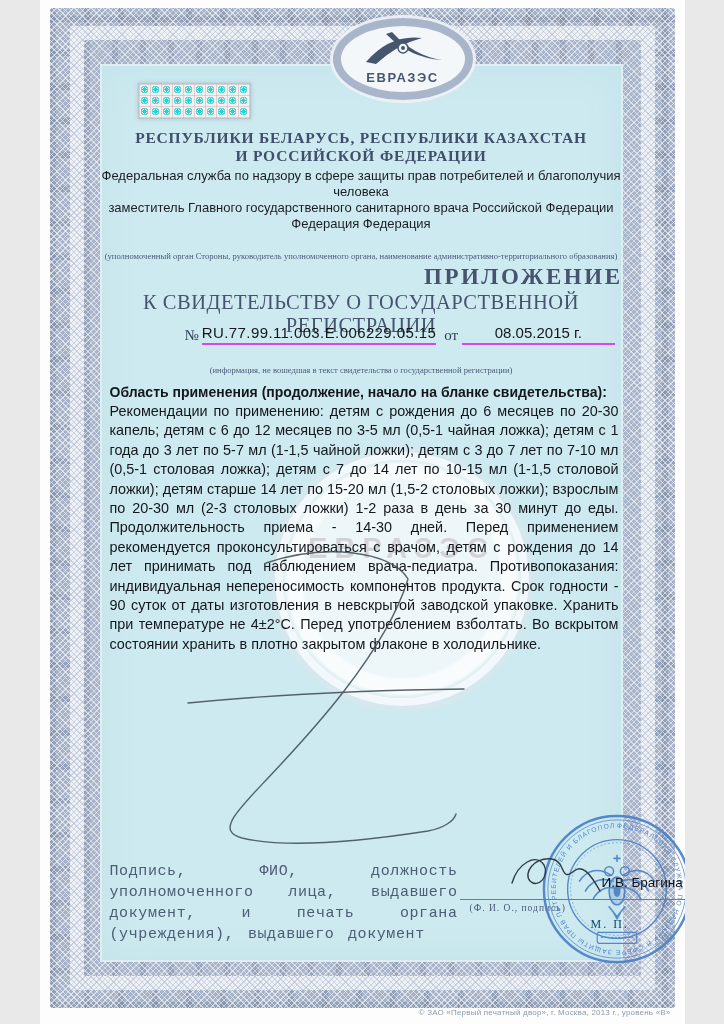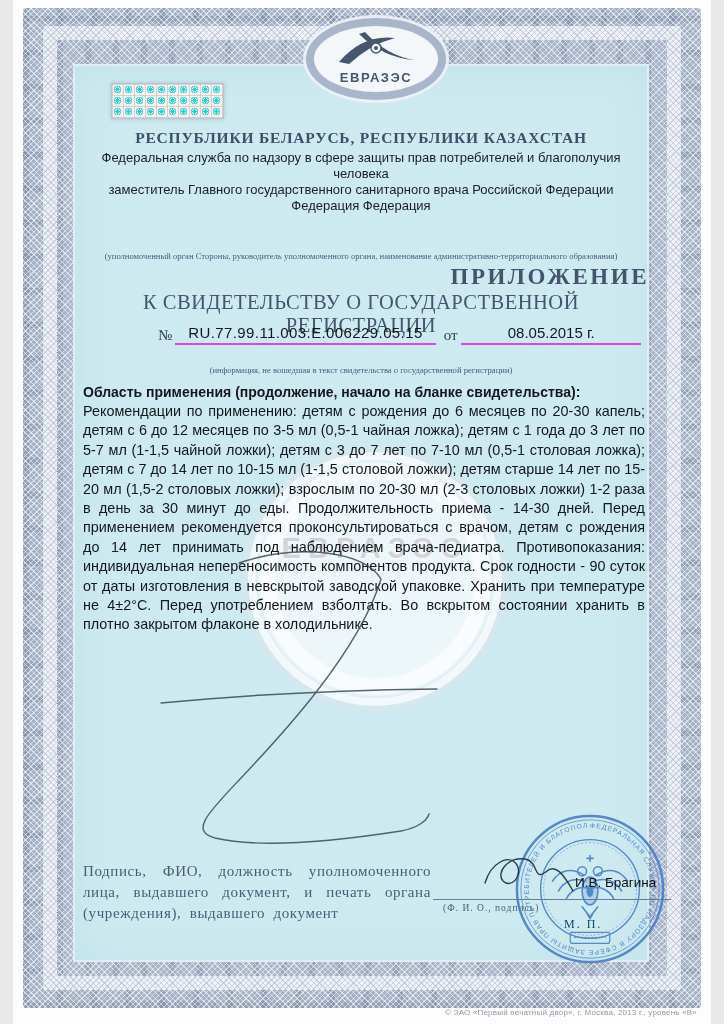--- a/index.html
+++ b/index.html
@@ -1,18 +1,18 @@
 <!DOCTYPE html>
 <html><head>
 <meta charset="utf-8">
 <style>
   * { margin:0; padding:0; box-sizing:border-box; }
   html,body { background:#e9e9e9; }
   .page {
-    position:relative; width:698px; height:1024px; margin:0 auto;
+    position:relative; width:645px; height:1024px; margin:0 auto;
     background:#fdfdfd; overflow:hidden;
     font-family:"Liberation Sans", sans-serif;
   }
   
   .frame-outer, .frame-white, .frame-inner {
     position:absolute;
   }
   .frame-outer {
     left:10px; right:10px; top:8px; bottom:16px;
     background-color:#a4b1c7;
@@ -131,21 +131,21 @@
   }
   .signer-name { position:absolute; left:562px; top:875px; z-index:7; font-size:13.5px; color:#0e1216;text-align:right; }
   .mp-label {
     position:absolute; left:551px; top:917px; z-index:7;
     font-family:"Liberation Serif", serif; font-size:12px; letter-spacing:2px; color:#0c4a6e;
   }
   .stamp { position:absolute; left:498px; top:810px; width:158px; height:158px; z-index:6; opacity:.92; }
   
   .footer-note {
     position:absolute; left:70px; top:861px; width:348px; z-index:3;
-    font-family:Liberation Serif, serif; font-size:15px; line-height:21px;
+    font-family:Liberation Mono, monospace; font-size:15px; line-height:21px;
     color:#4c5c74; text-align:justify; letter-spacing:.6px; word-spacing:4px;
   }
   .print-info {
     position:absolute; right:14px; top:1008px; z-index:9;
     font-size:8px; color:#8d99aa; letter-spacing:.2px;
   }
 </style>
 </head>
 <body>
 
@@ -163,20 +163,21 @@
       <circle cx="43" cy="16" r="5" fill="#f3f7fa" stroke="#47566f" stroke-width="1.5"></circle>
       <circle cx="43" cy="16" r="2" fill="#47566f"></circle>
     </svg>
     <div class="emblem-label">ЕВРАЗЭС</div>
   </div>
 
   <div class="hologram"></div>
 
   <div class="header">
     <div class="h-serif">РЕСПУБЛИКИ БЕЛАРУСЬ, РЕСПУБЛИКИ КАЗАХСТАН</div>
+    <div class="h-serif">И РОССИЙСКОЙ ФЕДЕРАЦИИ</div>
     <div class="h-sans" style="margin-top:3px">Федеральная служба по надзору в сфере защиты прав потребителей и благополучия человека</div>
     <div class="h-sans">заместитель Главного государственного санитарного врача Российской Федерации</div>
     <div class="h-sans">Федерация Федерация</div>
   </div>
   <div class="caption caption1">(уполномоченный орган Стороны, руководитель уполномоченного органа, наименование административно-территориального образования)</div>
 
   <div class="title1">ПРИЛОЖЕНИЕ</div>
   <div class="title2">К СВИДЕТЕЛЬСТВУ О ГОСУДАРСТВЕННОЙ РЕГИСТРАЦИИ</div>
 
   <div class="numrow">

